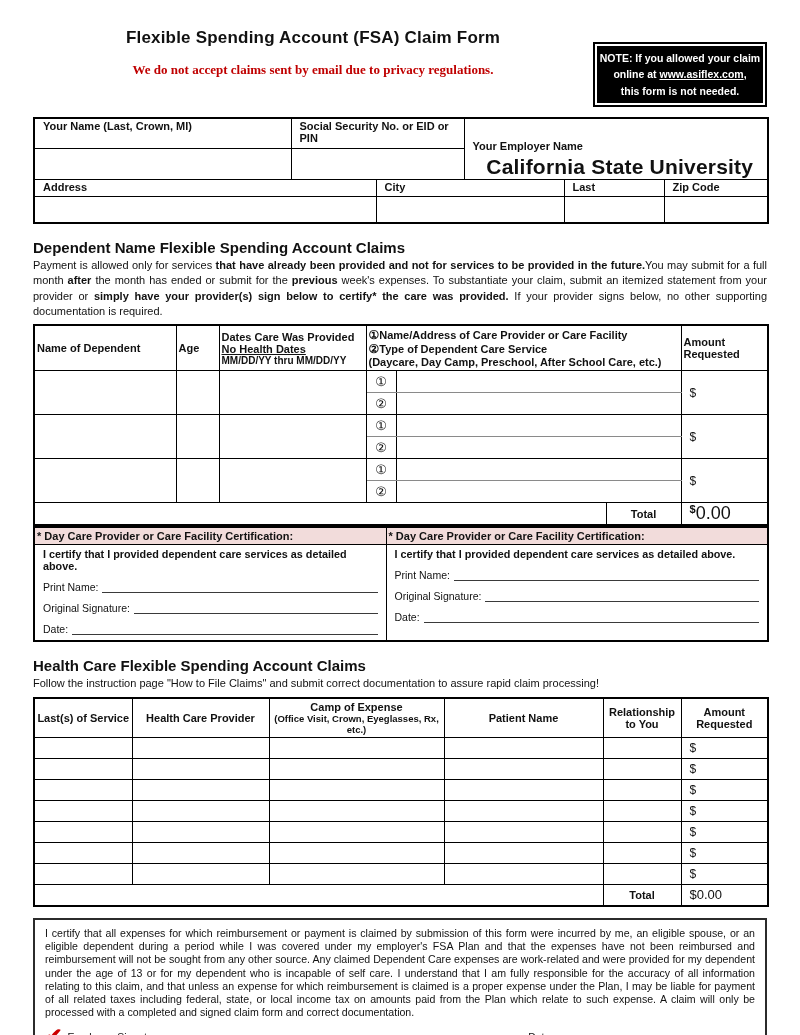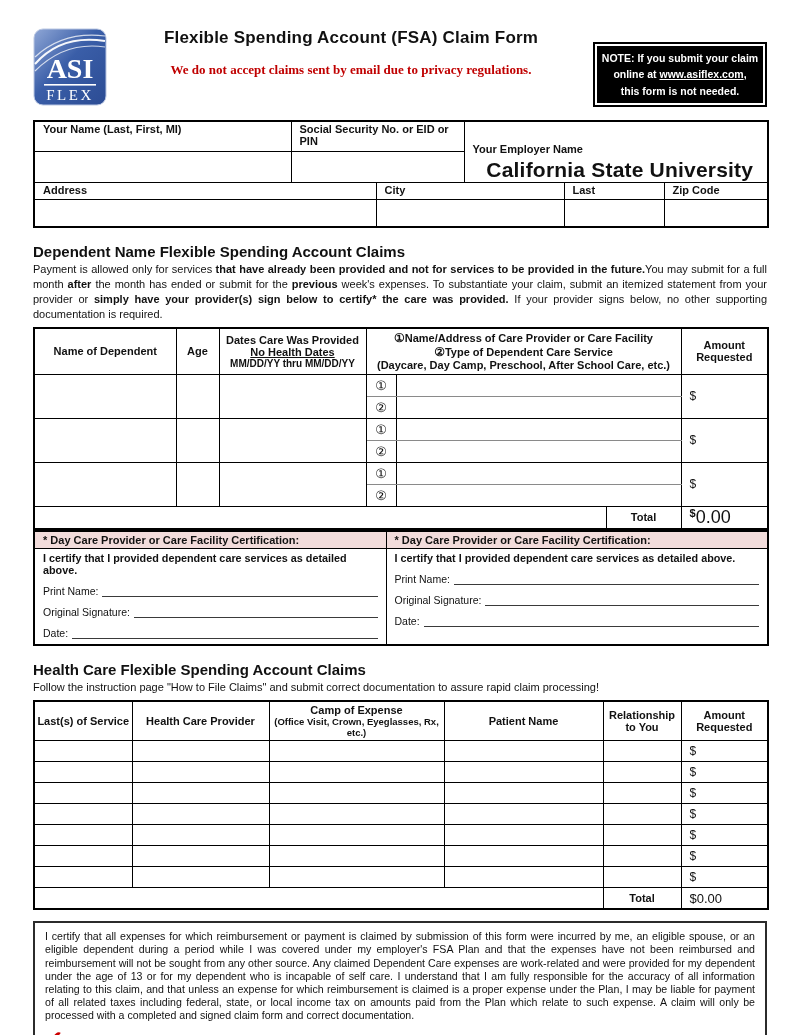--- a/index.html
+++ b/index.html
@@ -30,37 +30,37 @@
   .employer-cell .big { font-size:21px; font-weight:bold; text-align:center; margin-top:3px; letter-spacing:.2px; }
   .employer-cell .elab { font-weight:bold; font-size:11px;margin-top:20px; }
 
   
   .sec-head { font-size:15px; font-weight:bold; margin-top:15px; }
   .sec-intro { font-size:11px; line-height:1.38; text-align:justify; margin-top:2px; }
   .b { font-weight:bold; }
 
   
   .dep-table { margin-top:5px; border:2px solid #000; }
-  .dep-table th { font-weight:bold; text-align:center; vertical-align:middle; padding:2px; }
+  .dep-table th { font-weight:bold; text-align:left; vertical-align:middle; padding:2px; }
   .dep-table .hdr { height:46px; }
   .small-cap { font-size:10px; }
   .circ { font-size:12px; }
   .sub td { height:22px; }
   .marker { text-align:center; vertical-align:middle; font-size:13px; }
   .gray-bottom { border-bottom:1px solid #8a8a8a; }
   .amt { vertical-align:middle; padding-left:8px; font-size:12px; }
   .total-row td { height:22px; vertical-align:middle; }
   .total-lab { text-align:center; font-weight:bold; }
   .total-val { padding-left:8px; font-weight:bold; }
   .total-val .sup { font-size:11px; vertical-align:6px; }
   .total-val .bigv { font-size:18px; font-weight:normal; }
 
   
   .cert-table { border:2px solid #000; }
-  .cert-head { background:#f2dcdb; font-weight:bold; padding:2px 8px; height:16px; }
+  .cert-head { background:#f2dcdb; font-weight:bold; padding:2px 2px; height:16px; }
   .cert-body { padding:3px 8px 5px; height:72px; }
   .cert-statement { font-weight:bold; font-size:10.8px; }
   .cert-line { display:flex; align-items:flex-end; margin-top:9px; font-size:10.5px; }
   .cline { flex:1; border-bottom:1px solid #3a3a3a; height:11px; margin-left:4px; }
 
   
   .hc-table { margin-top:5px; border:2px solid #000; }
   .hc-table th { font-weight:bold; text-align:center; vertical-align:middle; padding:2px; }
   .hc-table .hdr th { height:36px; }
   .hc-row td { height:21px; }
@@ -77,63 +77,45 @@
   .date-lab { font-size:10.5px; margin-left:60px; }
   .sig-line2 { flex:1; border-bottom:1px solid #3a3a3a; height:11px; }
 </style>
 </head>
 <body>
 
 <div class="page">
   <div class="content">
 
     <div class="header">
-      <div class="logo-wrap">
-        <svg width="74" height="78" viewBox="0 0 74 78">
-          <defs>
-            <linearGradient id="lg" x1="0" y1="0" x2="1" y2="1">
-              <stop offset="0" stop-color="#8fa7d6"></stop>
-              <stop offset="0.45" stop-color="#3a5ea8"></stop>
-              <stop offset="1" stop-color="#2c4c94"></stop>
-            </linearGradient>
-          </defs>
-          <rect x="1" y="1" width="72" height="76" rx="9" fill="url(#lg)" stroke="#b9c6e2" stroke-width="1"></rect>
-          <path d="M2 36 Q 28 6 72 13" stroke="#ffffff" stroke-width="2" fill="none" opacity="0.95"></path>
-          <path d="M2 29 Q 30 3 72 8" stroke="#ffffff" stroke-width="1.2" fill="none" opacity="0.75"></path>
-          <path d="M2 43 Q 32 13 72 19" stroke="#ffffff" stroke-width="1.2" fill="none" opacity="0.75"></path>
-          <text x="37" y="50" text-anchor="middle" fill="#ffffff" font-family="Liberation Serif, serif" font-size="28" font-weight="bold">ASI</text>
-          <rect x="11" y="56" width="52" height="1.6" fill="#ffffff"></rect>
-          <text x="37" y="72" text-anchor="middle" fill="#ffffff" font-family="Liberation Serif, serif" font-size="15" letter-spacing="2.5">FLEX</text>
-        </svg>
-      </div>
       <div class="title-block">
         <div class="form-title">Flexible Spending Account (FSA) Claim Form</div>
         <div class="warning">We do not accept claims sent by email due to privacy regulations.</div>
       </div>
       <div class="note-box">
         <div class="note-inner">
-          <span>NOTE: If you submit your claim</span><br>
+          <span>NOTE: If you allowed your claim</span><br>
           <span>online at </span><span class="u">www.asiflex.com</span><span>,</span><br>
           <span>this form is not needed.</span>
         </div>
       </div>
     </div>
 
     <table class="id-table">
       <colgroup>
           <col style="width:257px">
           <col style="width:85px">
           <col style="width:88px">
           <col style="width:100px">
           <col style="width:100px">
           <col style="width:104px">
         </colgroup>
       <tbody>
           <tr>
-        <td class="lab">Your Name (Last, First, MI)</td>
+        <td class="lab">Your Name (Last, Crown, MI)</td>
         <td class="lab" colspan="2">Social Security No. or EID or PIN</td>
         <td class="employer-cell" colspan="3" rowspan="2">
           <div class="elab">Your Employer Name</div>
           <div class="big">California State University</div>
         </td>
       </tr>
       <tr>
         <td class="val"></td>
         <td class="val" colspan="2"></td>
       </tr>

